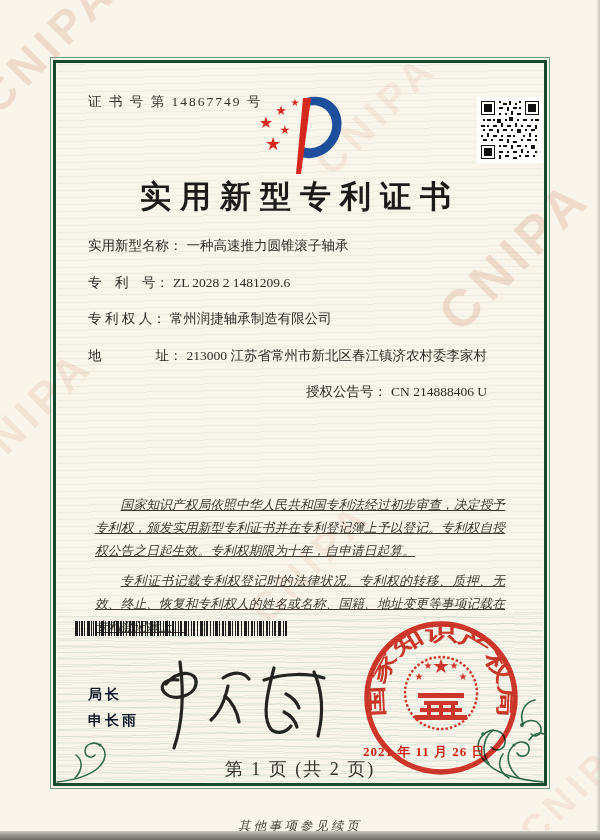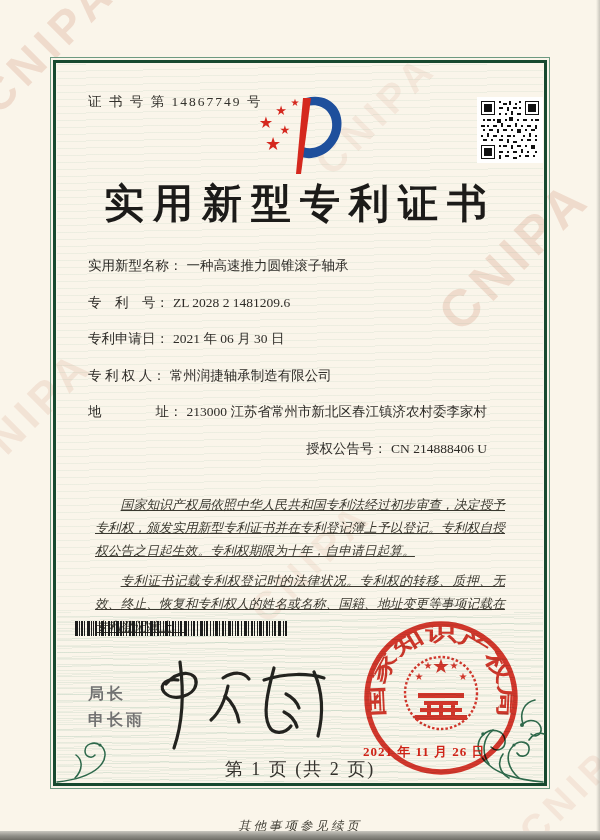--- a/index.html
+++ b/index.html
@@ -32,36 +32,36 @@
       repeating-linear-gradient(178deg, rgba(110,165,135,.10) 0 1px, rgba(110,165,135,0) 1px 9px);}
   .corner-orn{position:absolute;bottom:4px;}
   .corner-orn.right{right:4px;}
   .corner-orn.left{left:4px;transform:scaleX(-1);}
   
   .cert-no{position:absolute;left:88px;top:93px;font-size:13.5px;letter-spacing:2px;color:#33312c;}
   .logo{position:absolute;left:250px;top:92px;}
   .qr{position:absolute;left:477px;top:97px;width:66px;height:66px;background:#fff;
     display:flex;align-items:center;justify-content:center;}
   .title{position:absolute;left:0;right:0;top:176px;text-align:center;
-    font-size:40px;font-weight:bold;letter-spacing:9px;color:#1c1b19;}
-  
-  .fields{position:absolute;left:88px;top:256px;width:430px;}
+    font-size:31px;font-weight:bold;letter-spacing:9px;color:#1c1b19;}
+  
+  .fields{position:absolute;left:88px;top:236px;width:430px;}
   .row{position:relative;height:36.5px;font-size:13.5px;line-height:20px;white-space:nowrap;}
   .lbl{color:#2e2c28;}
   .val{color:#2e2c28;margin-left:4px;}
   .pair2{position:absolute;left:218px;top:0;}
   
   .paras{position:absolute;left:87px;top:486px;width:426px;
     font-size:12.8px;line-height:1.78;text-align:justify;color:#3a382f;}
   .paras p{margin:8px;text-indent:2em;font-style:italic;text-decoration:underline;}
   
   .barcode{position:absolute;left:75px;top:621px;}
   .director{position:absolute;left:88px;top:681px;
-    font-family:Liberation Serif, serif;
-    font-weight:600;font-size:16px;letter-spacing:3px;color:#737373;line-height:26px;}
+    font-family:Liberation Sans, sans-serif;
+    font-weight:600;font-size:14px;letter-spacing:3px;color:#0f172a;line-height:26px;}
   .signature{position:absolute;left:128px;top:650px;}
   .seal{position:absolute;left:360px;top:617px;mix-blend-mode:multiply;}
   .seal-date{position:absolute;left:363px;top:743px;width:160px;
     font-size:13px;font-weight:bold;color:#cf2418;letter-spacing:1px;white-space:nowrap;}
   .page-num{position:absolute;left:0;right:0;top:757px;text-align:center;
     font-size:18px;letter-spacing:2px;color:#33312c;}
   .cont-note{position:absolute;left:0;right:0;top:802px;text-align:center;
     font-size:12.5px;letter-spacing:3px;color:#45433a;font-style:italic;margin-top:16px;}
 </style>
 </head>
@@ -134,23 +134,20 @@
 </div>
 
 <div class="title">实用新型专利证书</div>
 
 <div class="fields">
   <div class="row">
     <span class="lbl">实用新型名称：</span><span class="val">一种高速推力圆锥滚子轴承</span>
   </div>
   <div class="row">
     <span class="lbl">专　利　号：</span><span class="val">ZL 2028 2 1481209.6</span>
-  </div>
-  <div class="row">
-    <span class="lbl">专利申请日：</span><span class="val">2021 年 06 月 30 日</span>
   </div>
   <div class="row">
     <span class="lbl">专 利 权 人：</span><span class="val">常州润捷轴承制造有限公司</span>
   </div>
   <div class="row">
     <span class="lbl">地　　　　址：</span><span class="val">213000 江苏省常州市新北区春江镇济农村委李家村</span>
   </div>
   <div class="row">
     <span class="pair2"><span class="lbl">授权公告号：</span><span class="val">CN 214888406 U</span></span>
   </div>

